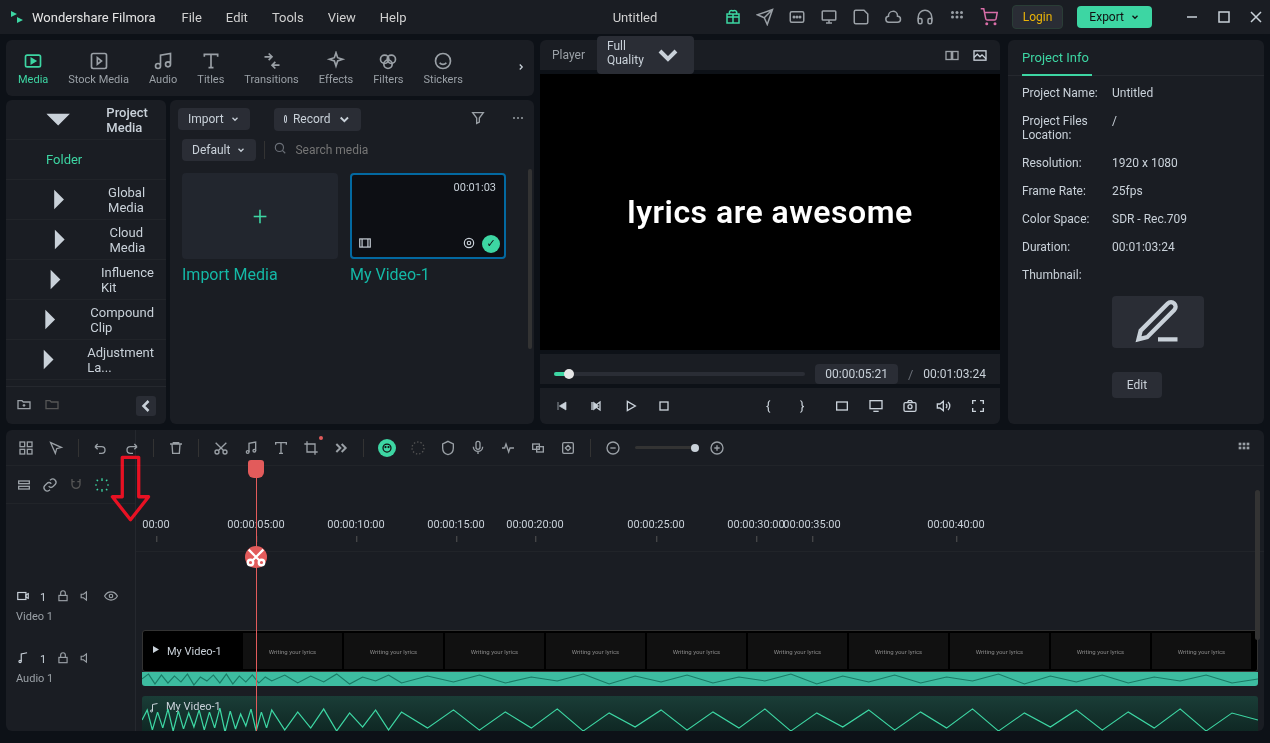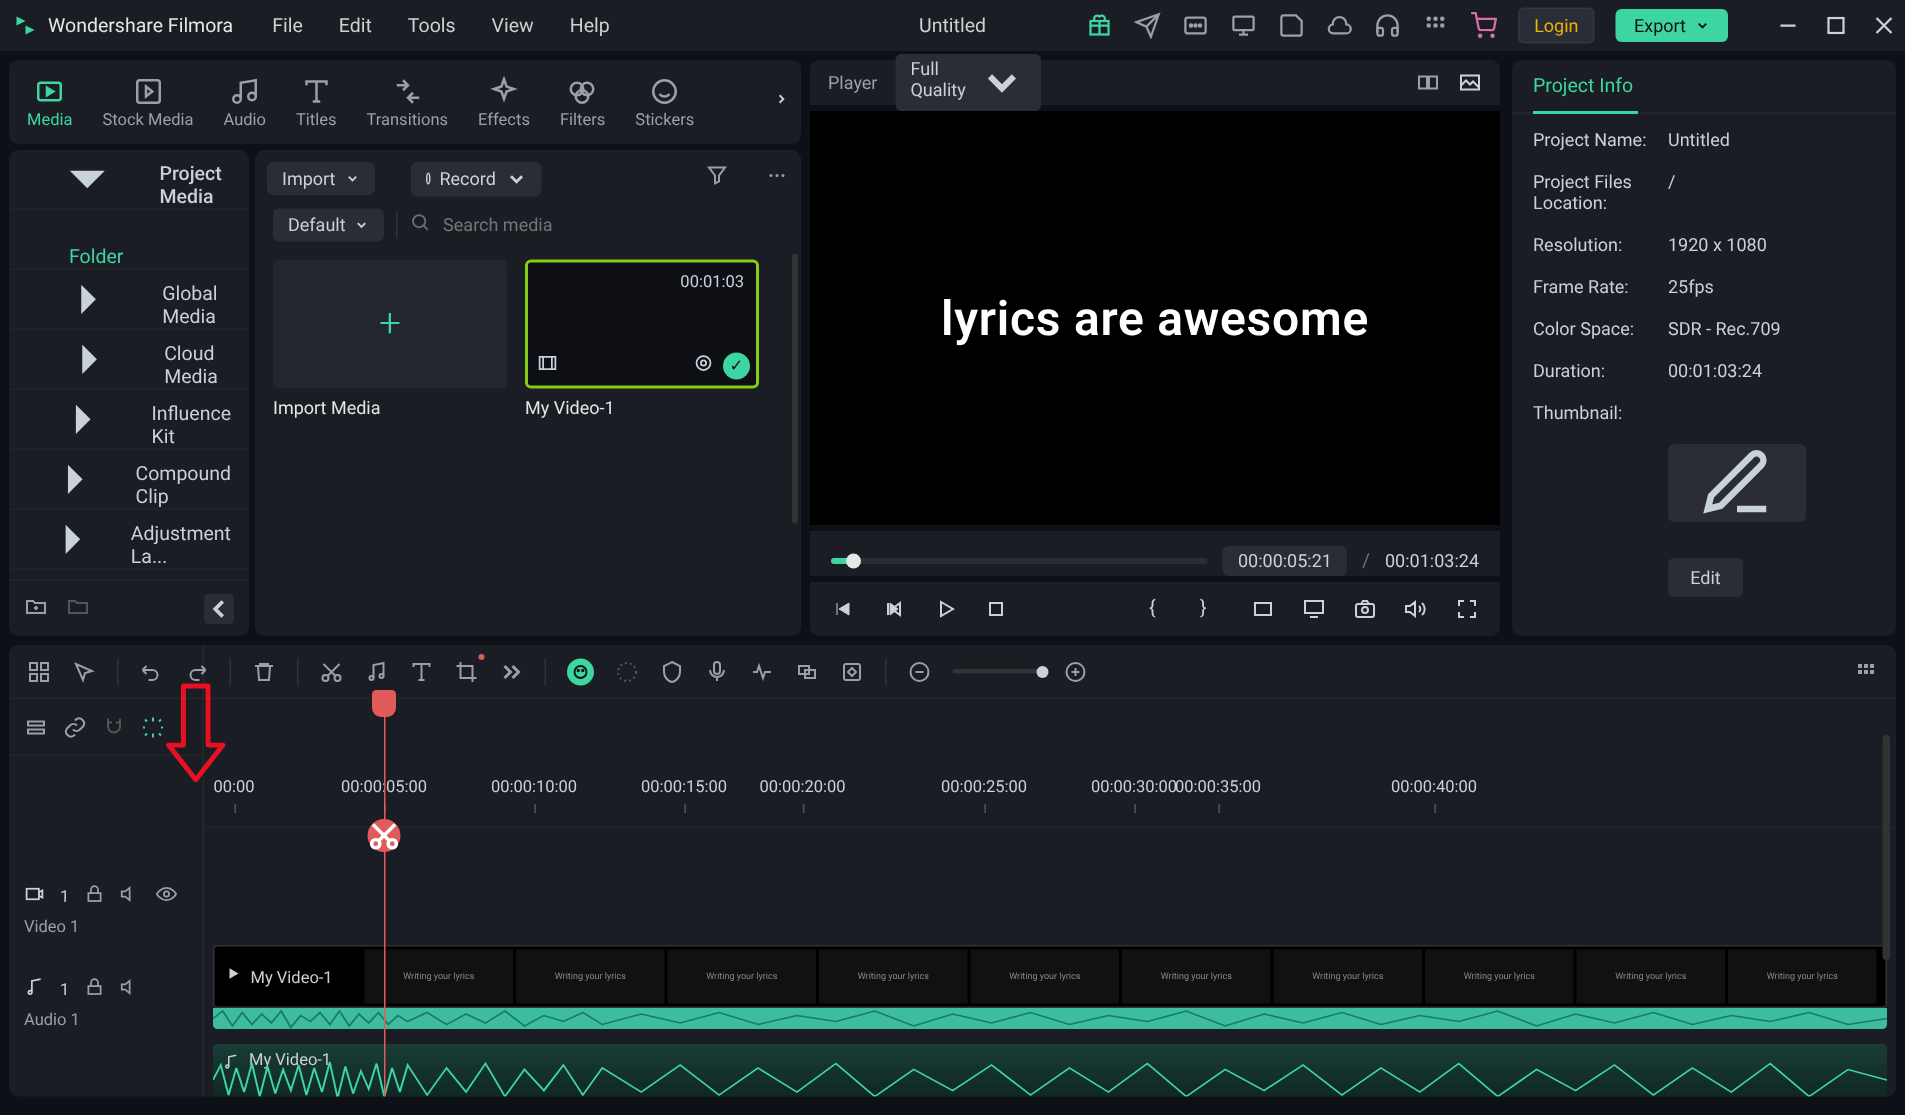--- a/index.html
+++ b/index.html
@@ -20,21 +20,21 @@
 .workspace { display:flex; height:396px; gap:6px; padding:6px; }
 .left { width:528px; display:flex; flex-direction:column; gap:4px; }
 .tabs { height:56px; background:#1a1d23; border-radius:6px; display:flex; align-items:center; padding:0 12px; gap:20px; position:relative; }
 .tab { display:flex; flex-direction:column; align-items:center; gap:2px; color:#9aa0a6; cursor:pointer; font-size:11px; }
 .tab.active { color:#3dd6a3; }
 .tab-icon { width:20px; height:20px; }
 .tab-more { position:absolute; right:8px; color:#c9d1d9; cursor:pointer; }
 
 .media-row { flex:1; display:flex; gap:4px; }
 .sidebar { width:160px; background:#1a1d23; border-radius:6px; display:flex; flex-direction:column; }
-.sb-item { height:40px; display:flex; align-items:flex-end; padding:0 12px; gap:8px; color:#c9d1d9; cursor:pointer; font-size:13px; border-bottom:1px solid rgba(255,255,255,0.03); }
+.sb-item { height:40px; display:flex; align-items:center; padding:0 12px; gap:8px; color:#c9d1d9; cursor:pointer; font-size:13px; border-bottom:1px solid rgba(255,255,255,0.03); }
 .sb-item.head { font-weight:500; }
 .sb-item.flat { padding-left:40px; color:#3dd6a3; }
 .sb-foot { margin-top:auto; height:38px; display:flex; align-items:center; padding:0 10px; gap:12px; border-top:1px solid rgba(255,255,255,0.05); }
 .sb-foot .chev { margin-left:auto; background:#2a2d35; width:20px; height:20px; border-radius:3px; display:flex; align-items:center; justify-content:center; cursor:pointer; }
 
 .media-panel { flex:1; background:#1a1d23; border-radius:6px; display:flex; flex-direction:column; padding:8px; }
 .mp-top { display:flex; gap:24px; margin-bottom:8px; align-items:center; }
 .dd { background:#2a2d35; padding:4px 10px; border-radius:4px; display:flex; align-items:center; gap:6px; color:#c9d1d9; cursor:pointer; font-size:12px; }
 .rec { background:#2a2d35; padding:4px 10px; border-radius:4px; color:#c9d1d9; cursor:pointer; display:flex; align-items:center; gap:6px; font-size:12px;}
 .rec .dot{width:8px;height:8px;border-radius:50%;border:1.5px solid #c9d1d9;}
@@ -42,26 +42,26 @@
 .mp-top .ico { color:#9aa0a6; cursor:pointer; }
 .mp-search { display:flex; align-items:center; gap:8px; padding:0 4px 8px 4px; }
 .mp-search input { flex:1; background:transparent; border:none; outline:none; color:#c9d1d9; font-size:12px; }
 .search-ico { color:#6a6f77; }
 .divider{width:1px;height:18px;background:#333;}
 .mp-grid { flex:1; display:flex; flex-wrap:wrap; gap:12px; align-content:flex-start; padding:4px; position:relative; }
 .thumb { width:156px; }
 .thumb-box { width:156px; height:86px; background:#0d0f14; border-radius:4px; position:relative; }
 .thumb-box.import { background:#22262e; display:flex; align-items:center; justify-content:center; }
 .plus { color:#3dd6a3; font-size:26px; font-weight:300; }
-.thumb-box.sel { border:2px solid #84cc16; }
+.thumb-box.sel { border:2px solid #0369a1; }
 .dur { position:absolute; top:6px; right:8px; font-size:11px; color:#c9d1d9; }
 .thumb-ico{position:absolute;bottom:4px;left:6px;color:#c9d1d9;}
 .thumb-ico2{position:absolute;bottom:4px;right:28px;color:#c9d1d9;}
 .thumb-check{position:absolute;bottom:4px;right:4px;width:18px;height:18px;background:#3dd6a3;border-radius:50%;display:flex;align-items:center;justify-content:center;color:#111;font-size:11px;}
-.thumb-label { font-size:12px; color:#e5e5e5; margin-top:6px; }
+.thumb-label { font-size:16px; color:#14b8a6; margin-top:6px; }
 .mp-scroll{position:absolute;right:-6px;top:0;width:4px;height:180px;background:#333;border-radius:2px;}
 
 .center { flex:1; display:flex; flex-direction:column; gap:4px; }
 .player-head { height:30px; background:#1a1d23; border-radius:6px 6px 0 0; display:flex; align-items:center; padding:0 12px; gap:12px; }
 .ph-label { color:#9aa0a6; font-size:12px; }
 .ph-dd { background:#2a2d35; padding:3px 10px; border-radius:4px; color:#c9d1d9; font-size:12px; display:flex; align-items:flex-start; gap:8px; cursor:pointer; }
 .ph-right { margin-left:auto; display:flex; gap:12px; }
 .preview { flex:1; background:#000; border-radius:0; display:flex; align-items:center; justify-content:center; position:relative; min-height:0; }
 .preview-text { color:#fff; font-size:32px; font-weight:600; letter-spacing:0.5px; }
 .scrub-row { background:#1a1d23; padding:10px 14px 0 14px; display:flex; align-items:center; gap:10px;}

